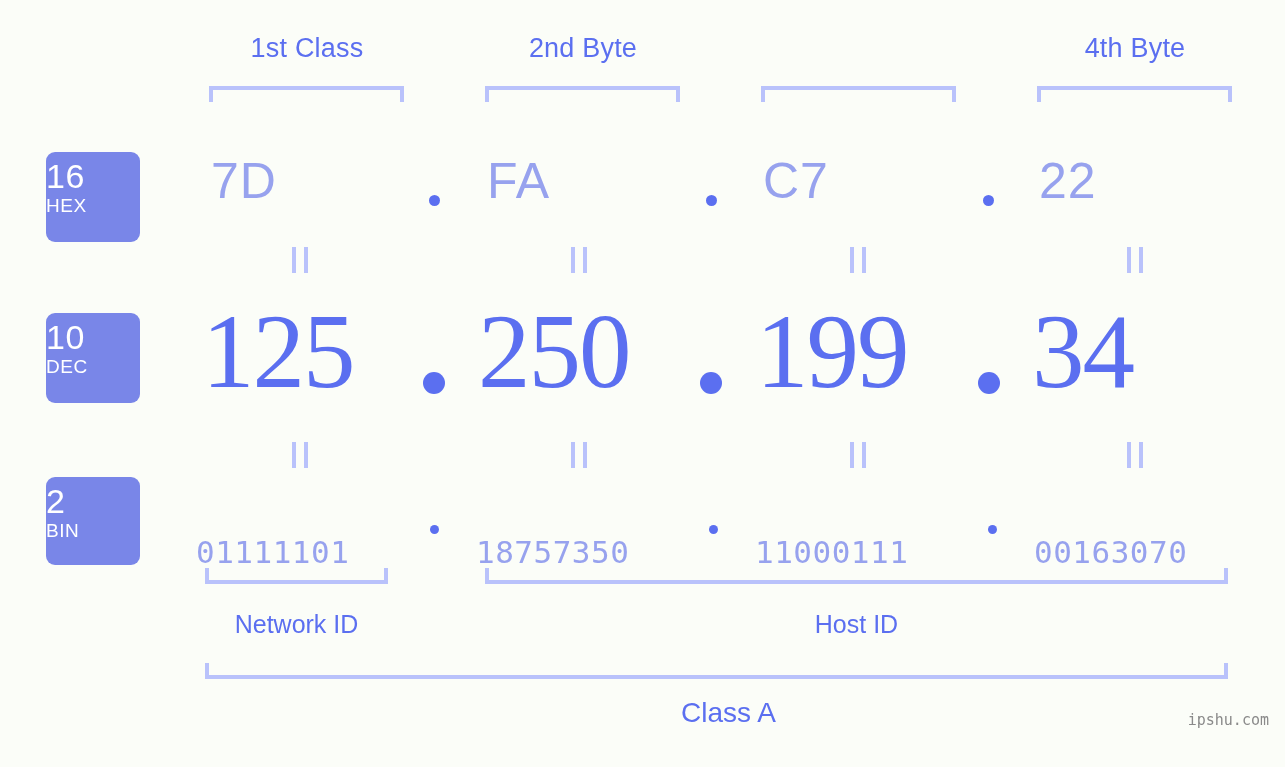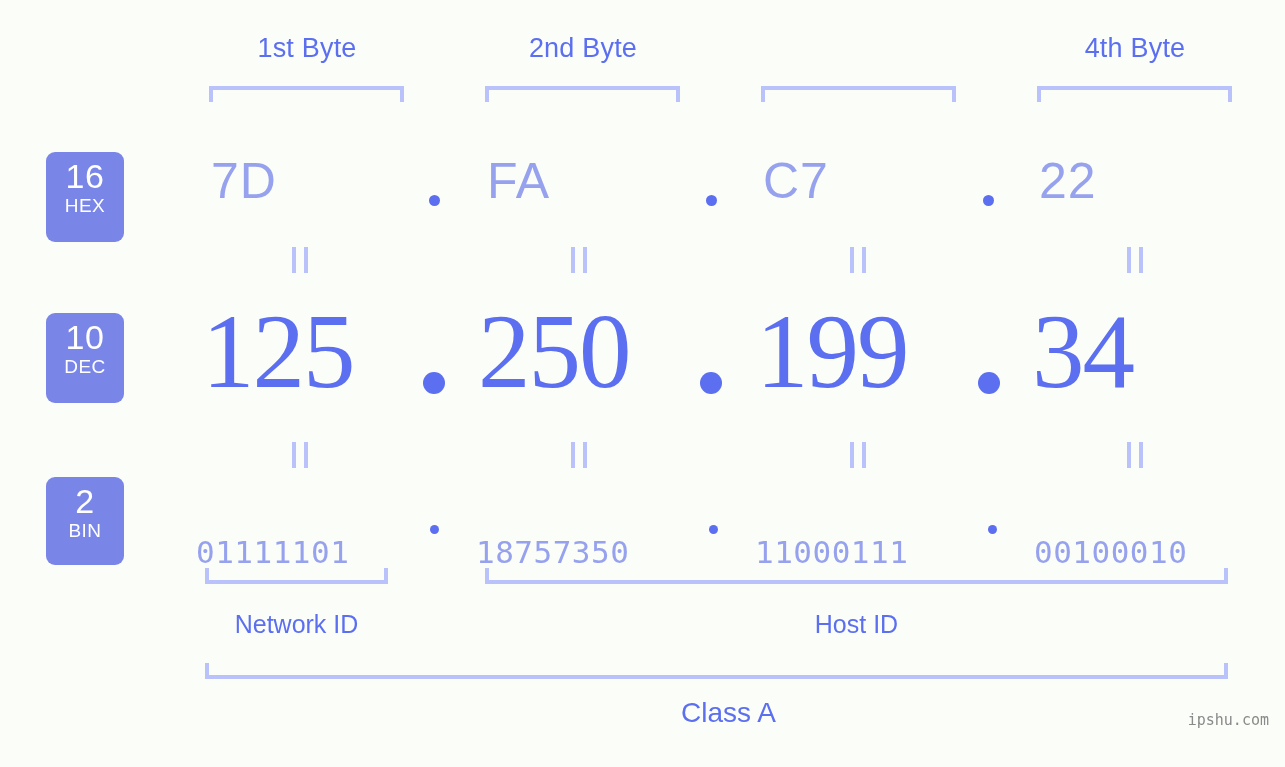--- a/index.html
+++ b/index.html
@@ -49,25 +49,25 @@
     border-bottom: 4px solid #b9c2fb;
     border-left: 4px solid #b9c2fb;
     border-right: 4px solid #b9c2fb;
     box-sizing: border-box;
   }
 
   
   .badge {
     position: absolute;
     left: 46px;
-    width: 78px;
+    width: 94px;
     border-radius: 9px;
     background: #7986e8;
     color: #ffffff;
-    text-align: center;
+    text-align: left;
     box-sizing: border-box;
     padding-top: 6px;
     line-height: 1;
   }
   .badge .num {
     display: block;
     font-size: 34px;
     font-weight: 400;
     line-height: 1.08;
     letter-spacing: 0.5px;
@@ -169,21 +169,21 @@
     color: #8a8a8a;
     font-family: "DejaVu Sans Mono", monospace;
     letter-spacing: 0px;
   }
 </style>
 </head>
 <body>
 
 <div id="stage">
 
-  <div class="byte-label" style="left:211px; width:192px;">1st Byte</div>
+  <div class="byte-label" style="left:211px; width:192px;">1st Class</div>
   <div class="byte-label" style="left:487px; width:192px;">2nd Byte</div>
   <div class="byte-label" style="left:1039px; width:192px;">4th Byte</div>
 
   <div class="bracket-top" style="left:209px; width:195px;"></div>
   <div class="bracket-top" style="left:485px; width:195px;"></div>
   <div class="bracket-top" style="left:761px; width:195px;"></div>
   <div class="bracket-top" style="left:1037px; width:195px;"></div>
 
   <div class="badge" style="top:152px; height:90px;">
     <span class="num">16</span>
@@ -249,21 +249,21 @@
     <span class="num">2</span>
     <span class="nm">BIN</span>
   </div>
 
   <div class="val bin-val" style="left:196px; width:200px;">01111101</div>
   <div class="dot dot-bin" style="left:430px;"></div>
   <div class="val bin-val" style="left:476px; width:200px;">18757350</div>
   <div class="dot dot-bin" style="left:709px;"></div>
   <div class="val bin-val" style="left:755px; width:200px;">11000111</div>
   <div class="dot dot-bin" style="left:988px;"></div>
-  <div class="val bin-val" style="left:1034px; width:200px;">00100010</div>
+  <div class="val bin-val" style="left:1034px; width:200px;">00163070</div>
 
   <div class="bracket-bottom" style="left:205px; width:183px; top:568px;"></div>
   <div class="bracket-bottom" style="left:485px; width:743px; top:568px;"></div>
 
   <div class="id-label" style="left:205px; width:183px;">Network ID</div>
   <div class="id-label" style="left:485px; width:743px;">Host ID</div>
 
   <div class="bracket-bottom" style="left:205px; width:1023px; top:663px;"></div>
   <div class="class-label" style="left:217px; width:1023px;">Class A</div>
 

